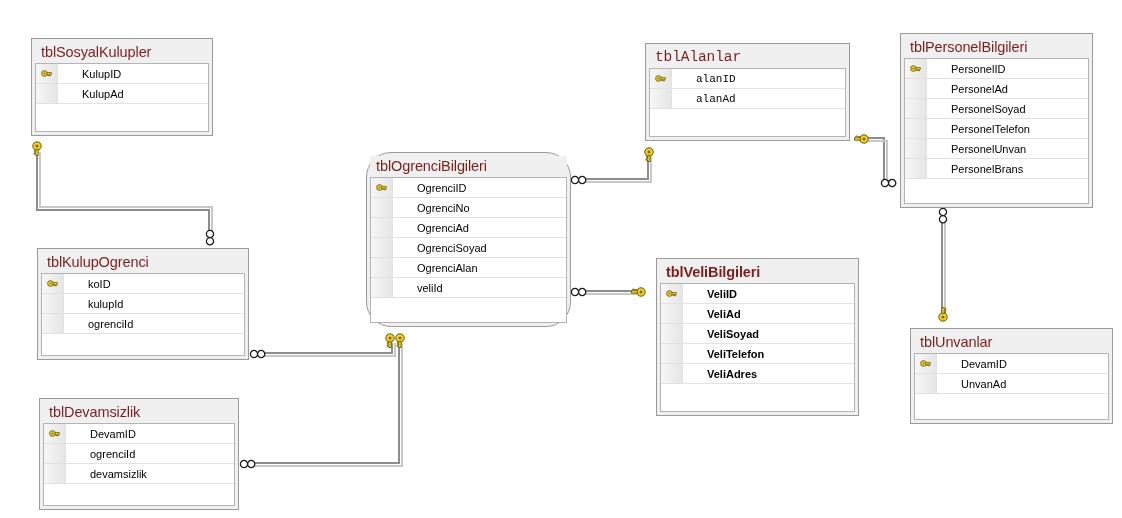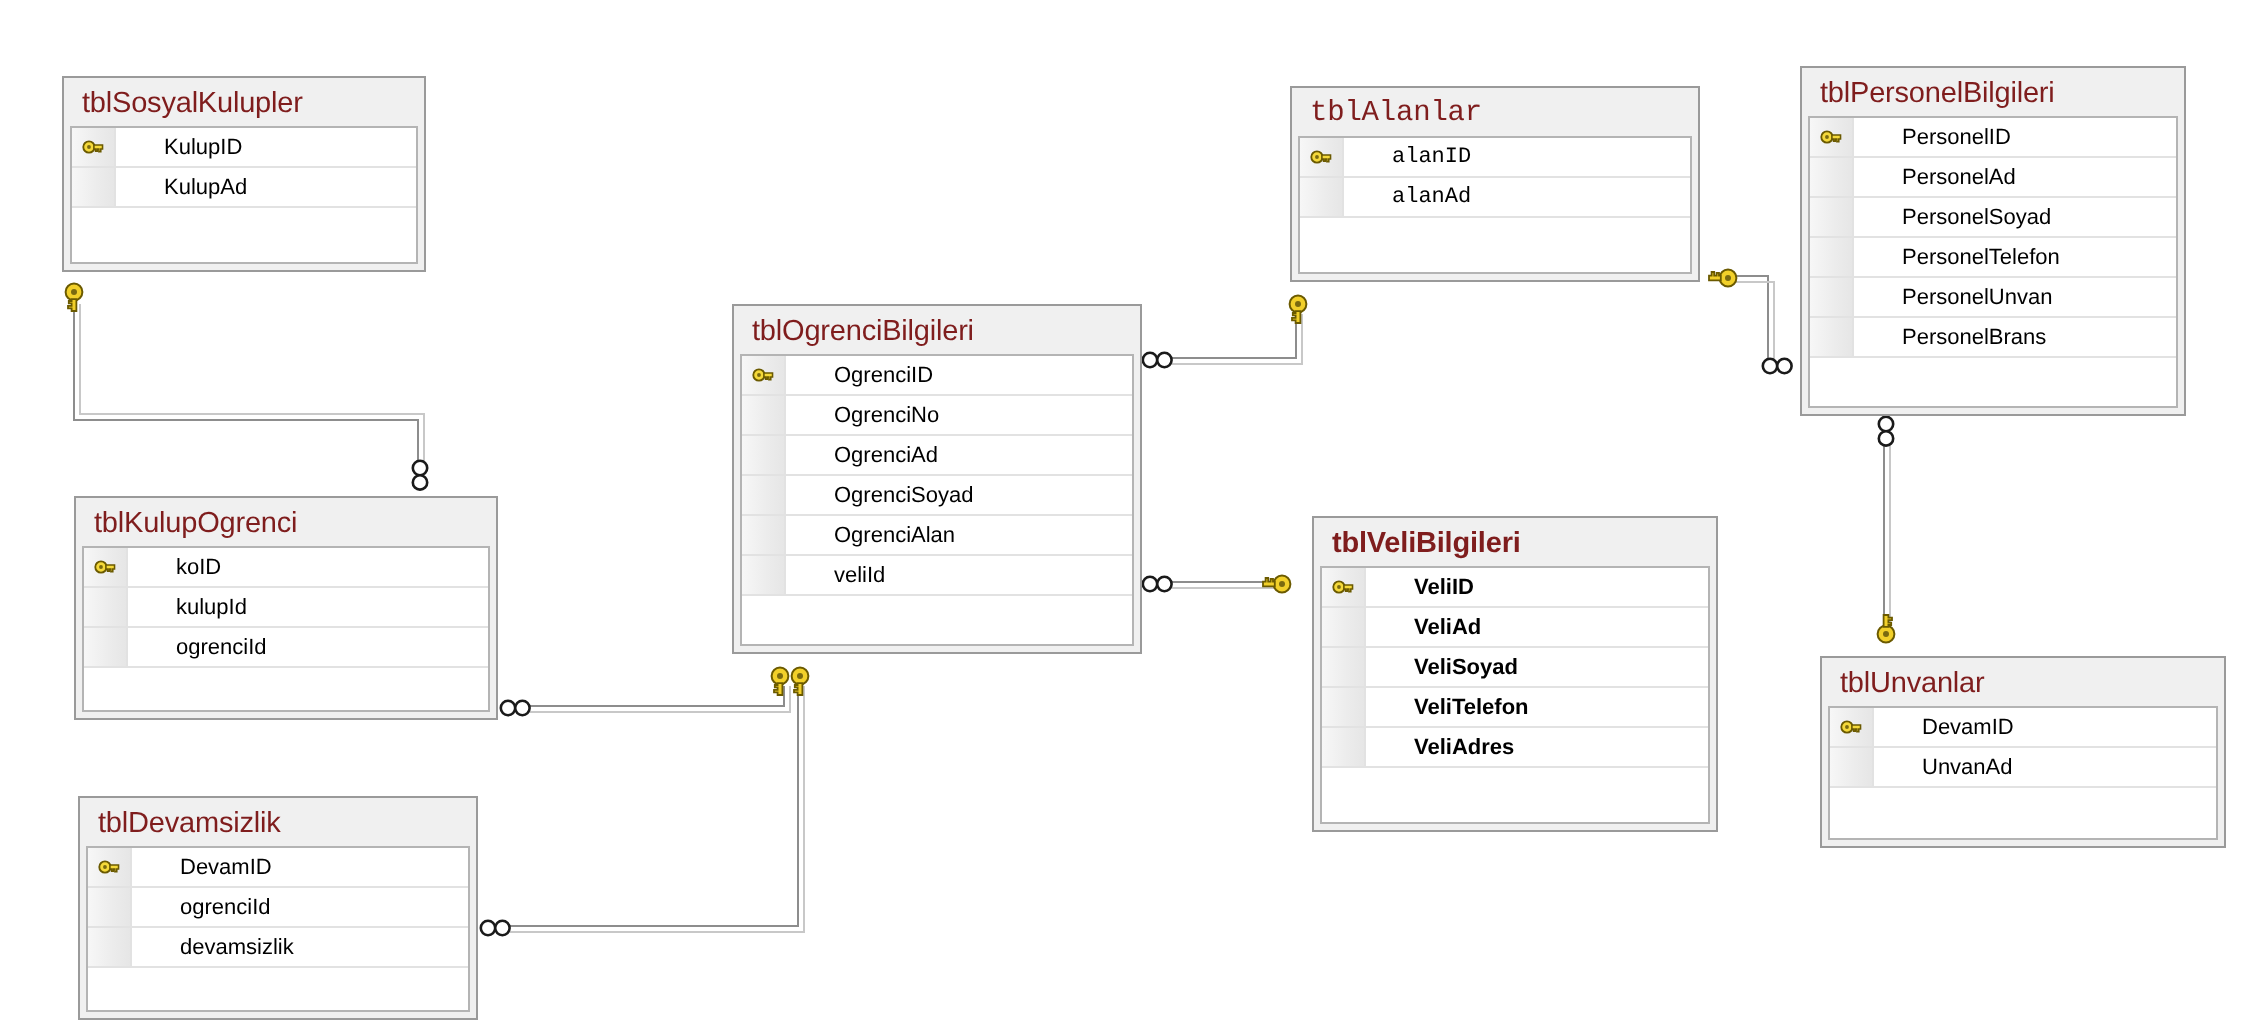--- a/index.html
+++ b/index.html
@@ -254,21 +254,21 @@
             <div class="fld">
               <div class="gutter"></div>
               <div class="fld-name">devamsizlik</div>
             </div>
             <div class="fld fld-blank">
               <div class="gutter"></div>
             </div>
           </div>
         </div>
       </div>
-      <div class="tbl" style="left: 366px; top: 152px; width: 205px; height: 175px;">
+      <div class="tbl" style="left: 366px; top: 152px; width: 205px; height: 175px; border-radius: 25px;">
         <div class="tbl-inner">
           <div class="tbl-title">tblOgrenciBilgileri</div>
           <div class="tbl-grid">
             <div class="fld">
               <div class="gutter">
                 <svg class="keyicon" width="11" height="11" viewBox="-6 -6 12 12">
                   <circle cx="-2.2" cy="0" r="3.1" fill="#f5d93a" stroke="#6b5a00" stroke-width="1"></circle>
                   <circle cx="-2.2" cy="0" r="1.05" fill="#7a6a10"></circle>
                   <path d="M 0.5 -1.05 L 5.2 -1.05 L 5.2 1.05 L 4.25 1.05 L 4.25 2.6 L 3.2 2.6 L 3.2 1.05 L 2.3 1.05 L 2.3 2.3 L 1.4 2.3 L 1.4 1.05 L 0.5 1.05 Z" fill="#f5d93a" stroke="#6b5a00" stroke-width="0.85" stroke-linejoin="miter"></path>
                 </svg>

